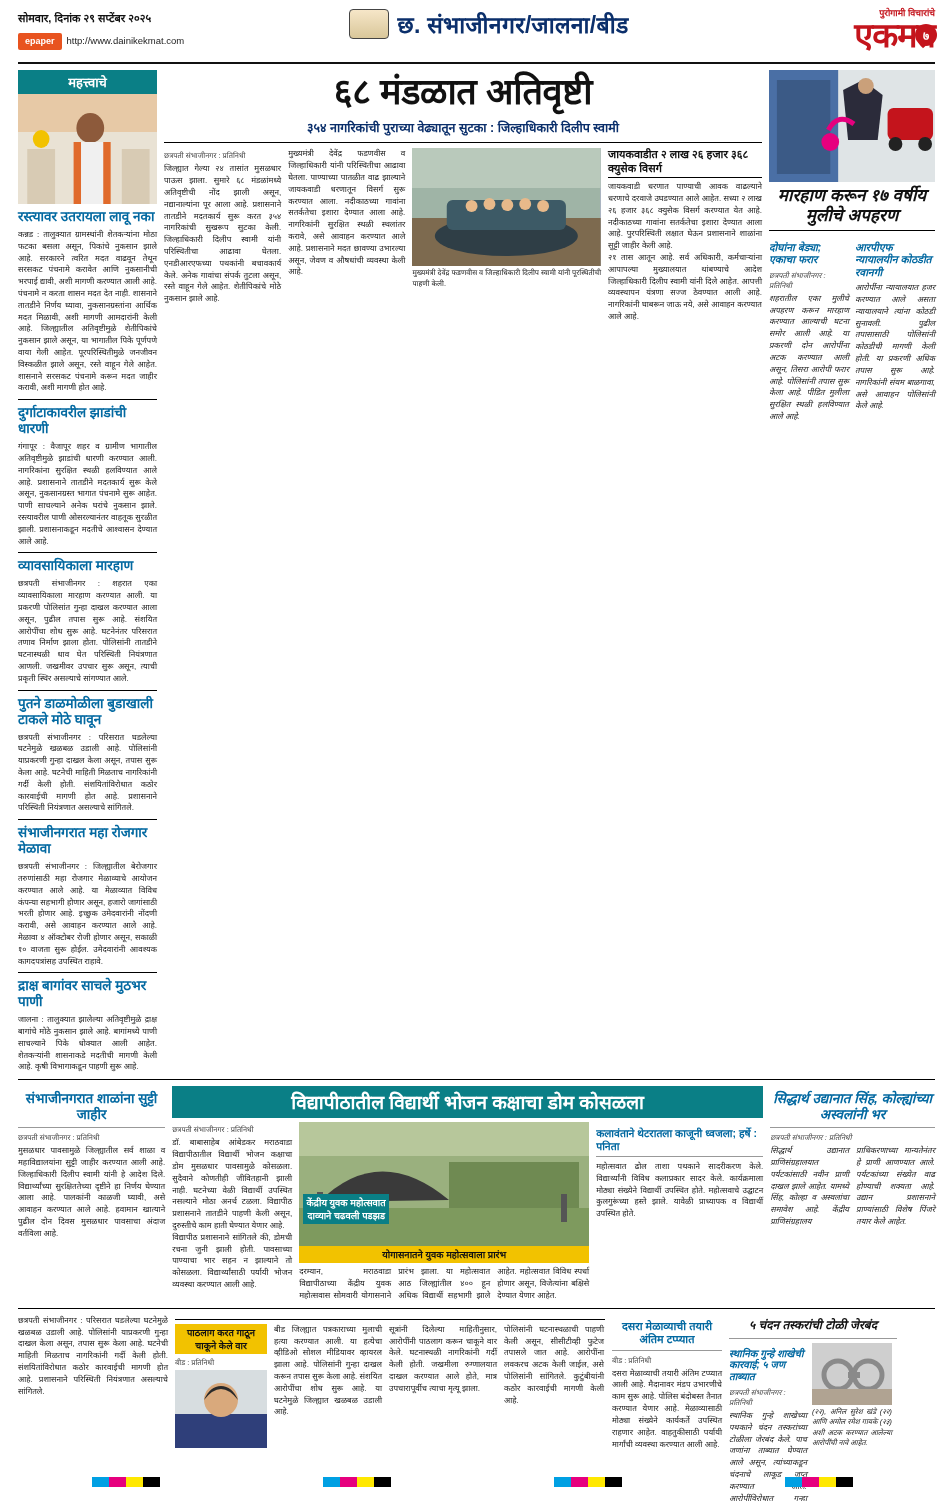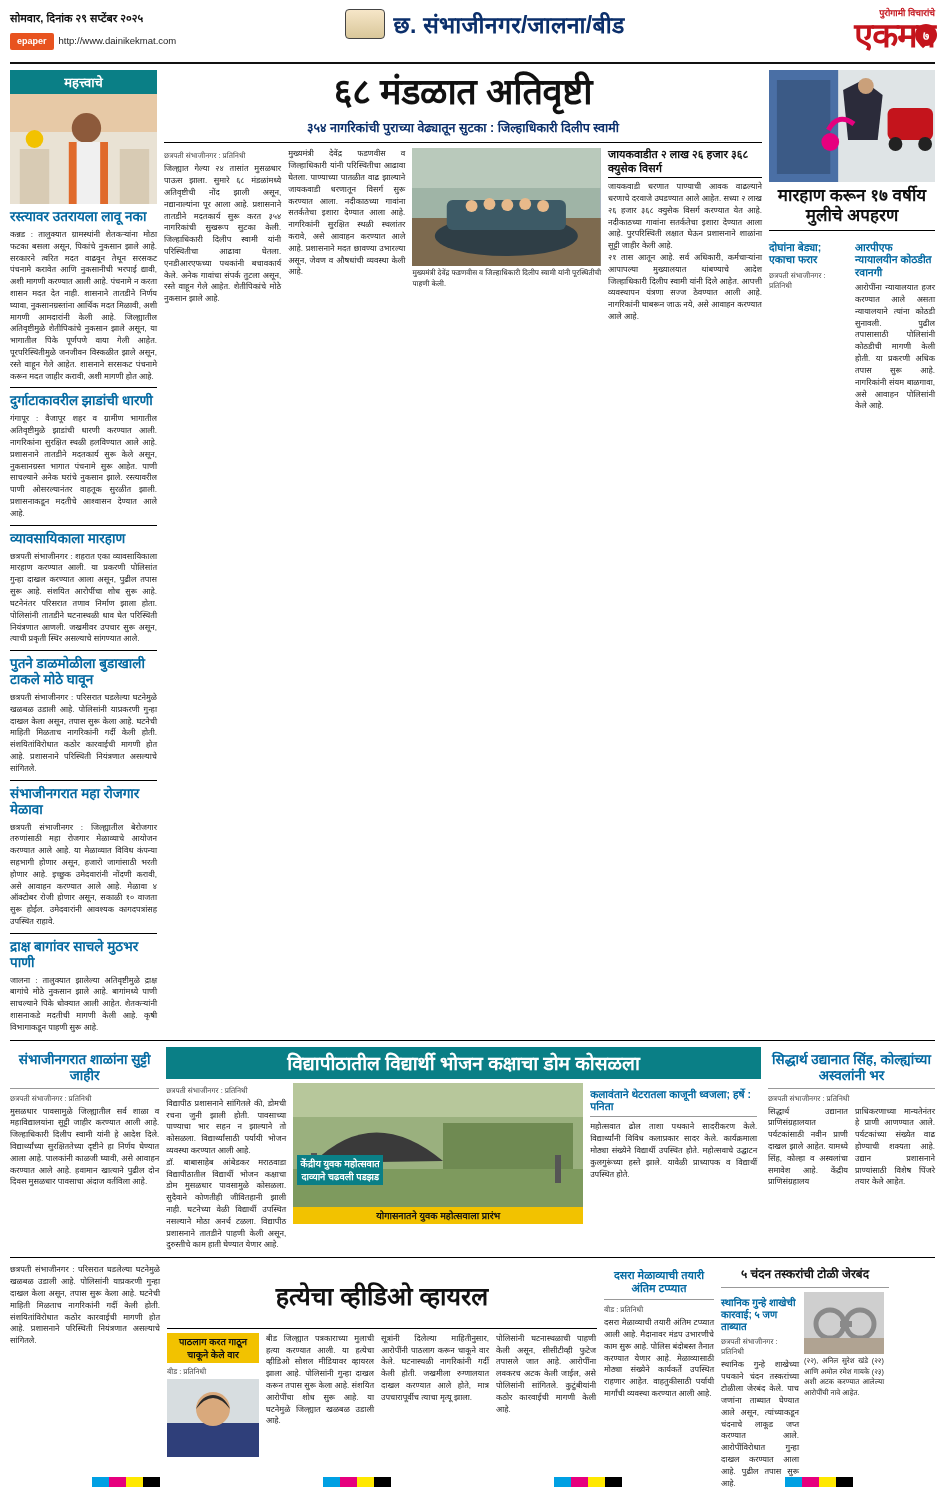--- a/index.html
+++ b/index.html
@@ -4,21 +4,21 @@
 <style>
   * { box-sizing: border-box; }
   html, body { margin:0; padding:0; }
   body {
     width: 945px; height: 1501px;
     background:#ffffff;
     font-family: "Liberation Sans", sans-serif;
     color:#111;
     overflow:hidden;
   }
-  .page { position:relative; width:945px; height:1491px; padding:6px 10px 0 10px; }
+  .page { position:relative; width:945px; height:1491px; padding:6px 10px 0 18px; }
 
   
   .masthead { display:flex; align-items:flex-start; justify-content:space-between; height:58px; border-bottom:2px solid #111; }
   .mh-left { width:215px; font-size:10.5px; line-height:1.5; padding-top:4px; }
   .mh-date { font-weight:bold; font-size:11px; color:#111; }
   .mh-epaper { display:flex; align-items:center; margin-top:6px; }
   .epaper-badge { background:#e8531f; color:#fff; font-size:9px; font-weight:bold; padding:2px 7px; border-radius:2px; }
   .epaper-url { font-size:9.5px; margin-left:5px; color:#222; }
   .mh-center { flex:1; text-align:center; padding-top:2px; display:flex; align-items:center; justify-content:center; gap:8px; }
   .mh-logo-circle { width:40px; height:30px; border:1px solid #444; border-radius:4px; background:linear-gradient(#f6e6c8,#d9c79a); }
@@ -26,21 +26,21 @@
   .mh-right { width:190px; text-align:right; position:relative; }
   .mh-tag { font-size:9px; color:#c4141c; font-weight:bold; }
   .mh-brand { font-size:34px; font-weight:bold; color:#c4141c; line-height:.95; letter-spacing:-1px; }
   .mh-pageno { position:absolute; right:-2px; top:18px; width:22px; height:22px; border-radius:50%; background:#c4141c; color:#fff; font-size:12px; font-weight:bold; display:flex; align-items:center; justify-content:center; }
 
   
   .cols { display:flex; gap:7px; margin-top:6px; }
   .col { }
   .c1 { width:150px; }
   .c-main { width:598px; }
-  .c-right { width:168px; }
+  .c-right { width:168px;font-style:italic; }
 
   
   .body-text { font-size:8.1px; line-height:1.46; text-align:justify; color:#181818; }
 
   .rule { border-top:1px solid #000; margin:5px 0; }
   .rule-thin { border-top:1px solid #999; margin:4px 0; }
 
   
   .lead-strip { background:#0a7f86; color:#fff; text-align:center; font-size:13px; font-weight:bold; padding:3px 0; }
   .photo { background:#c4b5fd; position:relative; overflow:hidden; }
@@ -191,20 +191,21 @@
           <path d="M60 60 q10 -18 26 -6" stroke="#e6007e" stroke-width="5" fill="none"></path>
           <circle cx="62" cy="72" r="9" fill="#e6007e"></circle>
         </svg>
       </div>
       <h2 class="mid center">मारहाण करून १७ वर्षीय मुलीचे अपहरण</h2>
       <div class="rule"></div>
       <div style="display:flex;gap:6px;">
         <div style="width:80px;">
           <h3 class="sub" style="font-size:10.5px;">दोघांना बेड्या; एकाचा फरार</h3>
           <div class="byline">छत्रपती संभाजीनगर : प्रतिनिधी</div>
+          <div class="body-text">शहरातील एका मुलीचे अपहरण करून मारहाण करण्यात आल्याची घटना समोर आली आहे. या प्रकरणी दोन आरोपींना अटक करण्यात आली असून, तिसरा आरोपी फरार आहे. पोलिसांनी तपास सुरू केला आहे. पीडित मुलीला सुरक्षित स्थळी हलविण्यात आले आहे.</div>
         </div>
         <div style="width:80px;">
           <h3 class="sub" style="font-size:10.5px;">आरपीएफ न्यायालयीन कोठडीत रवानगी</h3>
           <div class="body-text">आरोपींना न्यायालयात हजर करण्यात आले असता न्यायालयाने त्यांना कोठडी सुनावली. पुढील तपासासाठी पोलिसांनी कोठडीची मागणी केली होती. या प्रकरणी अधिक तपास सुरू आहे. नागरिकांनी संयम बाळगावा, असे आवाहन पोलिसांनी केले आहे.</div>
         </div>
       </div>
     </div>
   </div>
 
   <div class="rule" style="margin:6px 0 4px;"></div>
@@ -215,38 +216,39 @@
       <div class="rule-thin"></div>
       <div class="byline">छत्रपती संभाजीनगर : प्रतिनिधी</div>
       <div class="body-text">मुसळधार पावसामुळे जिल्ह्यातील सर्व शाळा व महाविद्यालयांना सुट्टी जाहीर करण्यात आली आहे. जिल्हाधिकारी दिलीप स्वामी यांनी हे आदेश दिले. विद्यार्थ्यांच्या सुरक्षिततेच्या दृष्टीने हा निर्णय घेण्यात आला आहे. पालकांनी काळजी घ्यावी, असे आवाहन करण्यात आले आहे. हवामान खात्याने पुढील दोन दिवस मुसळधार पावसाचा अंदाज वर्तविला आहे.</div>
     </div>
 
     <div class="col" style="width:598px;">
       <div class="banner">विद्यापीठातील विद्यार्थी भोजन कक्षाचा डोम कोसळला</div>
       <div style="display:flex;gap:7px;margin-top:4px;">
         <div style="width:120px;">
           <div class="byline">छत्रपती संभाजीनगर : प्रतिनिधी</div>
+          <div class="body-text">डॉ. बाबासाहेब आंबेडकर मराठवाडा विद्यापीठातील विद्यार्थी भोजन कक्षाचा डोम मुसळधार पावसामुळे कोसळला. सुदैवाने कोणतीही जीवितहानी झाली नाही. घटनेच्या वेळी विद्यार्थी उपस्थित नसल्याने मोठा अनर्थ टळला. विद्यापीठ प्रशासनाने तातडीने पाहणी केली असून, दुरुस्तीचे काम हाती घेण्यात येणार आहे.</div>
           <div class="body-text">विद्यापीठ प्रशासनाने सांगितले की, डोमची रचना जुनी झाली होती. पावसाच्या पाण्याचा भार सहन न झाल्याने तो कोसळला. विद्यार्थ्यांसाठी पर्यायी भोजन व्यवस्था करण्यात आली आहे.</div>
-          <div class="body-text">डॉ. बाबासाहेब आंबेडकर मराठवाडा विद्यापीठातील विद्यार्थी भोजन कक्षाचा डोम मुसळधार पावसामुळे कोसळला. सुदैवाने कोणतीही जीवितहानी झाली नाही. घटनेच्या वेळी विद्यार्थी उपस्थित नसल्याने मोठा अनर्थ टळला. विद्यापीठ प्रशासनाने तातडीने पाहणी केली असून, दुरुस्तीचे काम हाती घेण्यात येणार आहे.</div>
         </div>
         <div style="width:290px;">
           <div class="photo" style="height:124px;position:relative;">
             <svg class="ph-img" viewBox="0 0 290 124" preserveAspectRatio="none">
               <rect width="290" height="124" fill="#9ab07e"></rect>
               <rect y="86" width="290" height="38" fill="#7e9a5e"></rect>
               <path d="M20 80 Q80 20 150 78 Z" fill="#3a3a3a"></path>
               <path d="M150 78 Q200 30 265 82 Z" fill="#2e2e2e"></path>
               <rect x="0" y="0" width="290" height="34" fill="#b7c79b"></rect>
               <rect x="150" y="40" width="130" height="46" fill="#6f8a52"></rect>
               <rect x="18" y="70" width="6" height="30" fill="#555"></rect>
               <rect x="262" y="72" width="6" height="28" fill="#555"></rect>
             </svg>
             <div style="position:absolute;left:4px;bottom:22px;width:86px;" class="cap teal">केंद्रीय युवक महोत्सवात दाव्याने चढवली पडझड</div>
           </div>
           <div class="cap">योगासनातने युवक महोत्सवाला प्रारंभ</div>
+          <div class="body-text twocol-3" style="margin-top:3px;">दरम्यान, मराठवाडा विद्यापीठाच्या केंद्रीय युवक महोत्सवास सोमवारी योगासनाने प्रारंभ झाला. या महोत्सवात आठ जिल्ह्यांतील ४०० हून अधिक विद्यार्थी सहभागी झाले आहेत. महोत्सवात विविध स्पर्धा होणार असून, विजेत्यांना बक्षिसे देण्यात येणार आहेत.</div>
         </div>
         <div style="width:167px;">
           <h3 class="sub" style="font-size:10.5px;">कलावंताने थेटरातला काजूनी ध्वजला; हर्षे : पनिता</h3>
           <div class="rule-thin"></div>
           <div class="body-text">महोत्सवात ढोल ताशा पथकाने सादरीकरण केले. विद्यार्थ्यांनी विविध कलाप्रकार सादर केले. कार्यक्रमाला मोठ्या संख्येने विद्यार्थी उपस्थित होते. महोत्सवाचे उद्घाटन कुलगुरूंच्या हस्ते झाले. यावेळी प्राध्यापक व विद्यार्थी उपस्थित होते.</div>
         </div>
       </div>
     </div>
 
     <div class="col c-right">
@@ -258,21 +260,20 @@
   </div>
 
   <div class="rule" style="margin:6px 0 4px;"></div>
 
   <div class="cols">
     <div class="col c1">
       <div class="body-text">छत्रपती संभाजीनगर : परिसरात घडलेल्या घटनेमुळे खळबळ उडाली आहे. पोलिसांनी याप्रकरणी गुन्हा दाखल केला असून, तपास सुरू केला आहे. घटनेची माहिती मिळताच नागरिकांनी गर्दी केली होती. संशयितांविरोधात कठोर कारवाईची मागणी होत आहे. प्रशासनाने परिस्थिती नियंत्रणात असल्याचे सांगितले.</div>
     </div>
 
     <div class="col" style="width:430px;">
-      <h1 class="headline-center">हत्येचा व्हीडिओ व्हायरल</h1>
       <div class="rule" style="margin:4px 0;"></div>
       <div style="display:flex;gap:7px;">
         <div style="width:92px;">
           <div class="cap" style="margin-bottom:3px;">पाठलाग करत गाठून चाकूने केले वार</div>
           <div class="byline">बीड : प्रतिनिधी</div>
           <div class="photo" style="height:78px;margin-top:2px;">
             <svg class="ph-img" viewBox="0 0 92 78" preserveAspectRatio="none">
               <rect width="92" height="78" fill="#d7dde0"></rect>
               <rect y="44" width="92" height="34" fill="#2f3f7a"></rect>
               <circle cx="46" cy="30" r="17" fill="#d9a97c"></circle>

